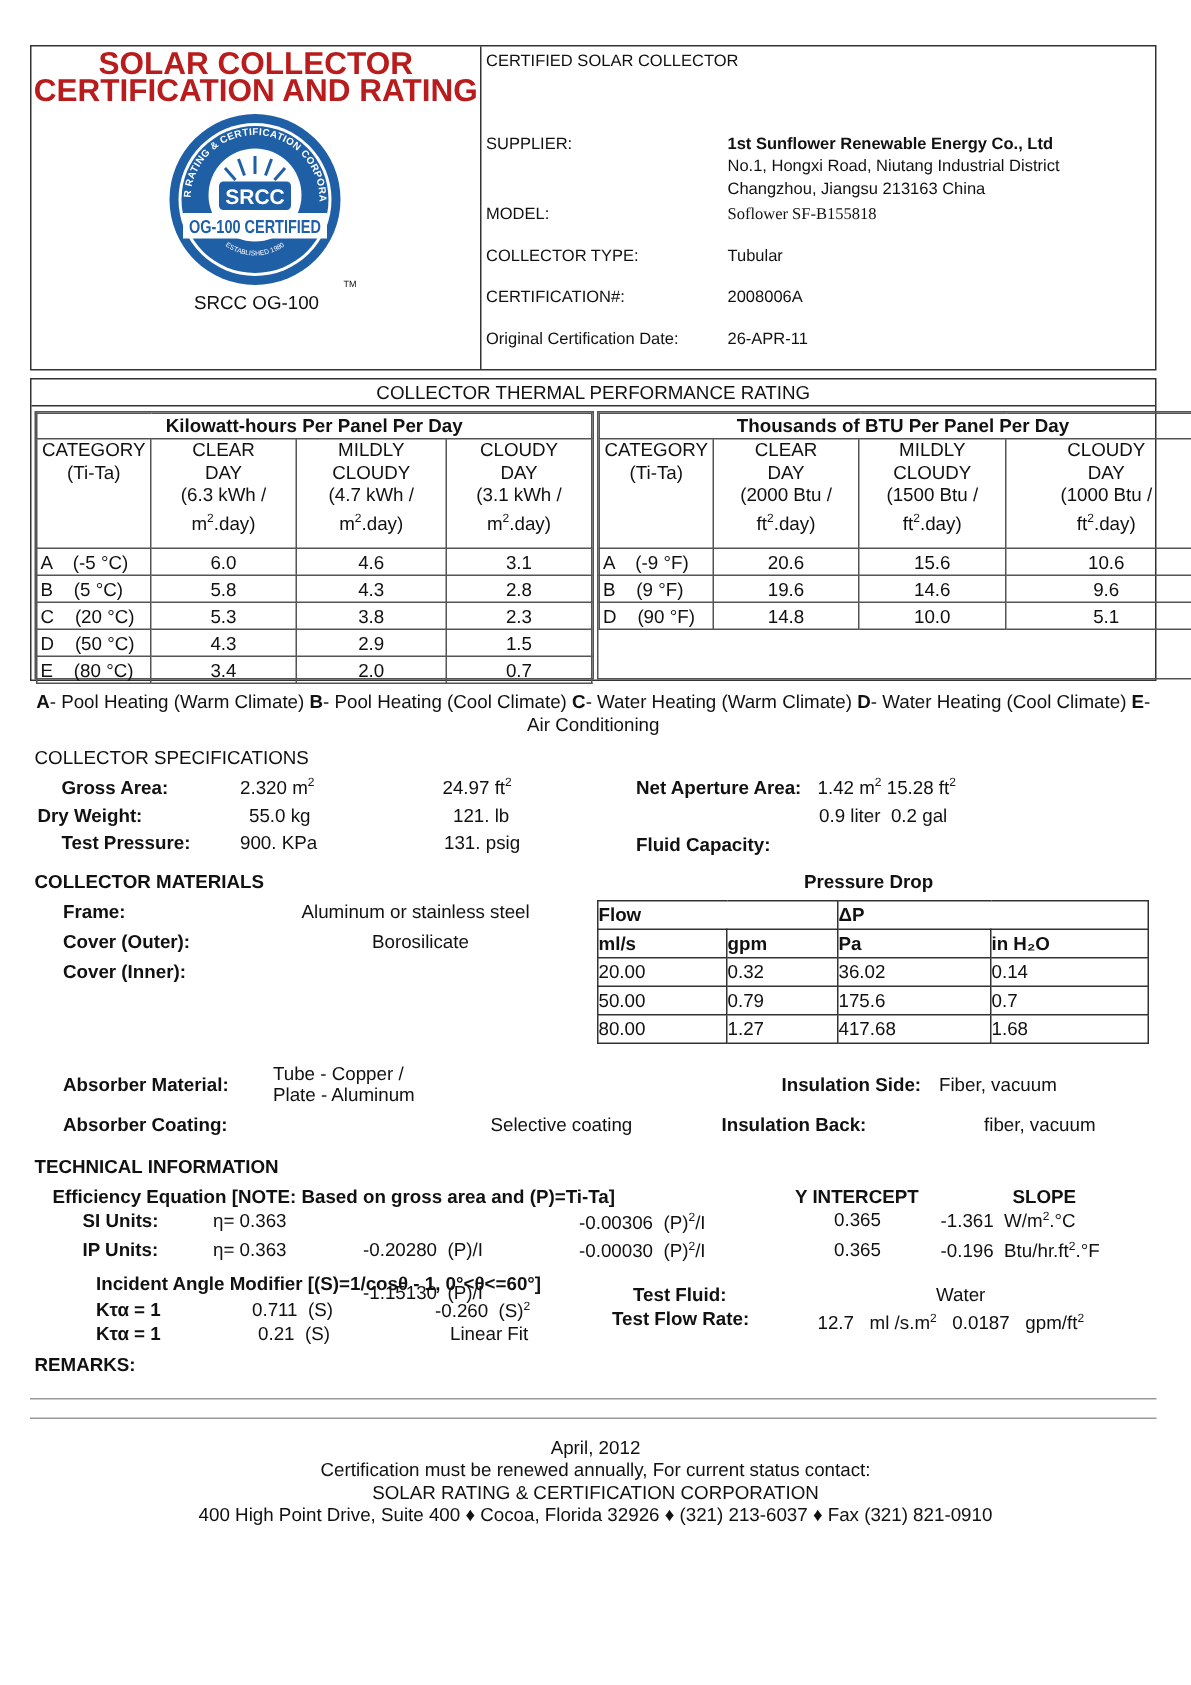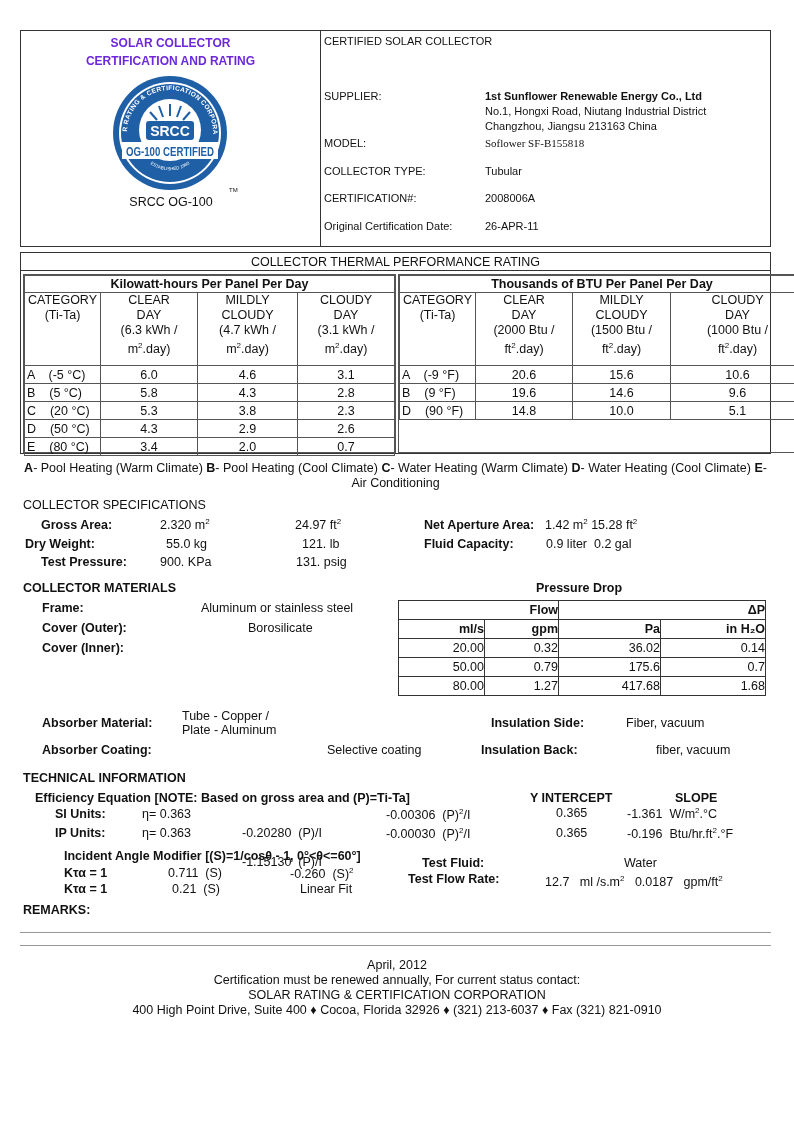--- a/index.html
+++ b/index.html
@@ -3,21 +3,21 @@
 <meta charset="utf-8">
 <style>
   * { box-sizing: border-box; margin: 0; padding: 0; }
   html, body { width: 794px; height: 1123px; background: #ffffff; }
   body { font-family: "Liberation Sans", sans-serif; color: #111; font-size: 12px; position: relative; overflow: hidden; }
   .abs { position: absolute; }
 
   
   .hdr { position: absolute; left: 20px; top: 30px; width: 751px; height: 217px; border: 1px solid #333; }
   .hdr-left { position: absolute; left: 0; top: 0; width: 300px; height: 215px; border-right: 1px solid #333; text-align: center; }
-  .hdr-title { color: #6d28d9; font-weight: bold; font-size: 12px; line-height: 18px; margin-top: 3px; }
+  .hdr-title { color: #b91c1c; font-weight: bold; font-size: 21px; line-height: 18px; margin-top: 3px; }
   .logo { position: absolute; left: 90px; top: 43px; width: 118px; height: 118px; }
   .logo-cap { position: absolute; left: 0; width: 300px; top: 164px; font-size: 12.5px; }
   .hdr-right { position: absolute; left: 300px; top: 0; width: 449px; height: 215px; font-size: 11px; }
   .hdr-right .row { position: absolute; left: 3px; }
   .hdr-right .val { position: absolute; left: 164px; }
 
   
   .perf { position: absolute; left: 20px; top: 252px; width: 751px; height: 202px; border: 1px solid #333; }
   .perf-title { text-align: center; font-size: 12.5px; height: 18px; line-height: 18px; border-bottom: 1px solid #333; }
   .perf-sub { position: absolute; top: 21px; height: 179px; border: 1px solid #555; }
@@ -27,21 +27,21 @@
   table.pt tr.head td { vertical-align: top; height: 73px; line-height: 15px; }
   table.pt tr.data td { height: 18px; }
   table.pt td.cat { text-align: left; padding-left: 2px; white-space: pre; }
   sup { font-size: 8px; vertical-align: 5px; }
 
   .legend { position: absolute; left: 20px; width: 751px; top: 461px; text-align: center; font-size: 12.5px; line-height: 15px; }
   .sec { position: absolute; font-size: 12.5px; }
   .b { font-weight: bold; }
 
   table.pd { border-collapse: collapse; position: absolute; left: 398px; top: 600px; width: 368px; font-size: 12.5px; }
-  table.pd td { border: 1px solid #333; text-align: right; height: 19px; padding-left: 36px; }
+  table.pd td { border: 1px solid #333; text-align: left; height: 19px; }
 
   .rule { position: absolute; left: 20px; width: 751px; height: 1px; background: #999; }
   .footer { position: absolute; left: 0; width: 794px; top: 958px; text-align: center; font-size: 12.5px; line-height: 15px; }
 </style>
 </head>
 <body>
 
 <div class="hdr">
   <div class="hdr-left">
     <div class="hdr-title">
@@ -143,21 +143,21 @@
       <tr class="data">
             <td class="cat">C    (20 °C)</td>
             <td>5.3</td>
             <td>3.8</td>
             <td>2.3</td>
           </tr>
       <tr class="data">
             <td class="cat">D    (50 °C)</td>
             <td>4.3</td>
             <td>2.9</td>
-            <td>2.6</td>
+            <td>1.5</td>
           </tr>
       <tr class="data">
             <td class="cat">E    (80 °C)</td>
             <td>3.4</td>
             <td>2.0</td>
             <td>0.7</td>
           </tr>
     </tbody>
       </table>
   </div>
@@ -224,37 +224,37 @@
 <div class="sec" style="left:160px; top:517px;"><span>2.320 m</span><sup>2</sup></div>
 <div class="sec" style="left:295px; top:517px;"><span>24.97 ft</span><sup>2</sup></div>
 <div class="sec b" style="left:25px; top:537px;">Dry Weight:</div>
 <div class="sec" style="left:166px; top:537px;">55.0 kg</div>
 <div class="sec" style="left:302px; top:537px;">121. lb</div>
 <div class="sec b" style="left:41px; top:555px;">Test Pressure:</div>
 <div class="sec" style="left:160px; top:555px;">900. KPa</div>
 <div class="sec" style="left:296px; top:555px;">131. psig</div>
 <div class="sec b" style="left:424px; top:518px;">Net Aperture Area:</div>
 <div class="sec" style="left:545px; top:517px;"><span>1.42 m</span><sup>2</sup> <span>15.28 ft</span><sup>2</sup></div>
-<div class="sec b" style="left:424px; top:537px;">Fluid Capacity:</div>
+<div class="sec b" style="left:424px; top:556px;">Fluid Capacity:</div>
 <div class="sec" style="left:546px; top:537px;"><span>0.9 liter</span>&nbsp;&nbsp;<span>0.2 gal</span></div>
 
 <div class="sec b" style="left:23px; top:581px;">COLLECTOR MATERIALS</div>
 <div class="sec b" style="left:42px; top:601px;">Frame:</div>
 <div class="sec" style="left:201px; top:601px;">Aluminum or stainless steel</div>
 <div class="sec b" style="left:42px; top:621px;">Cover (Outer):</div>
 <div class="sec" style="left:248px; top:621px;">Borosilicate</div>
 <div class="sec b" style="left:42px; top:641px;">Cover (Inner):</div>
 <div class="sec b" style="left:42px; top:716px;">Absorber Material:</div>
 <div class="sec" style="left:182px; top:709px; line-height:14px;">
     <div>Tube - Copper /</div>
     <div>Plate - Aluminum</div>
   </div>
 <div class="sec b" style="left:42px; top:743px;">Absorber Coating:</div>
 <div class="sec" style="left:279px; top:743px;margin-left:48px;">Selective coating</div>
-<div class="sec b" style="left:468px; top:716px;padding-left:23px;">Insulation Side:</div>
+<div class="sec b" style="left:498px; top:716px;padding-left:23px;">Insulation Side:</div>
 <div class="sec" style="left:626px; top:716px;">Fiber, vacuum</div>
 <div class="sec b" style="left:481px; top:743px;">Insulation Back:</div>
 <div class="sec" style="left:656px; top:743px;">fiber, vacuum</div>
 
 <div class="sec b" style="left:536px; top:581px;">Pressure Drop</div>
 <table class="pd">
   <tbody>
       <tr>
     <td colspan="2" class="b">Flow</td>
     <td colspan="2" class="b">ΔP</td>

